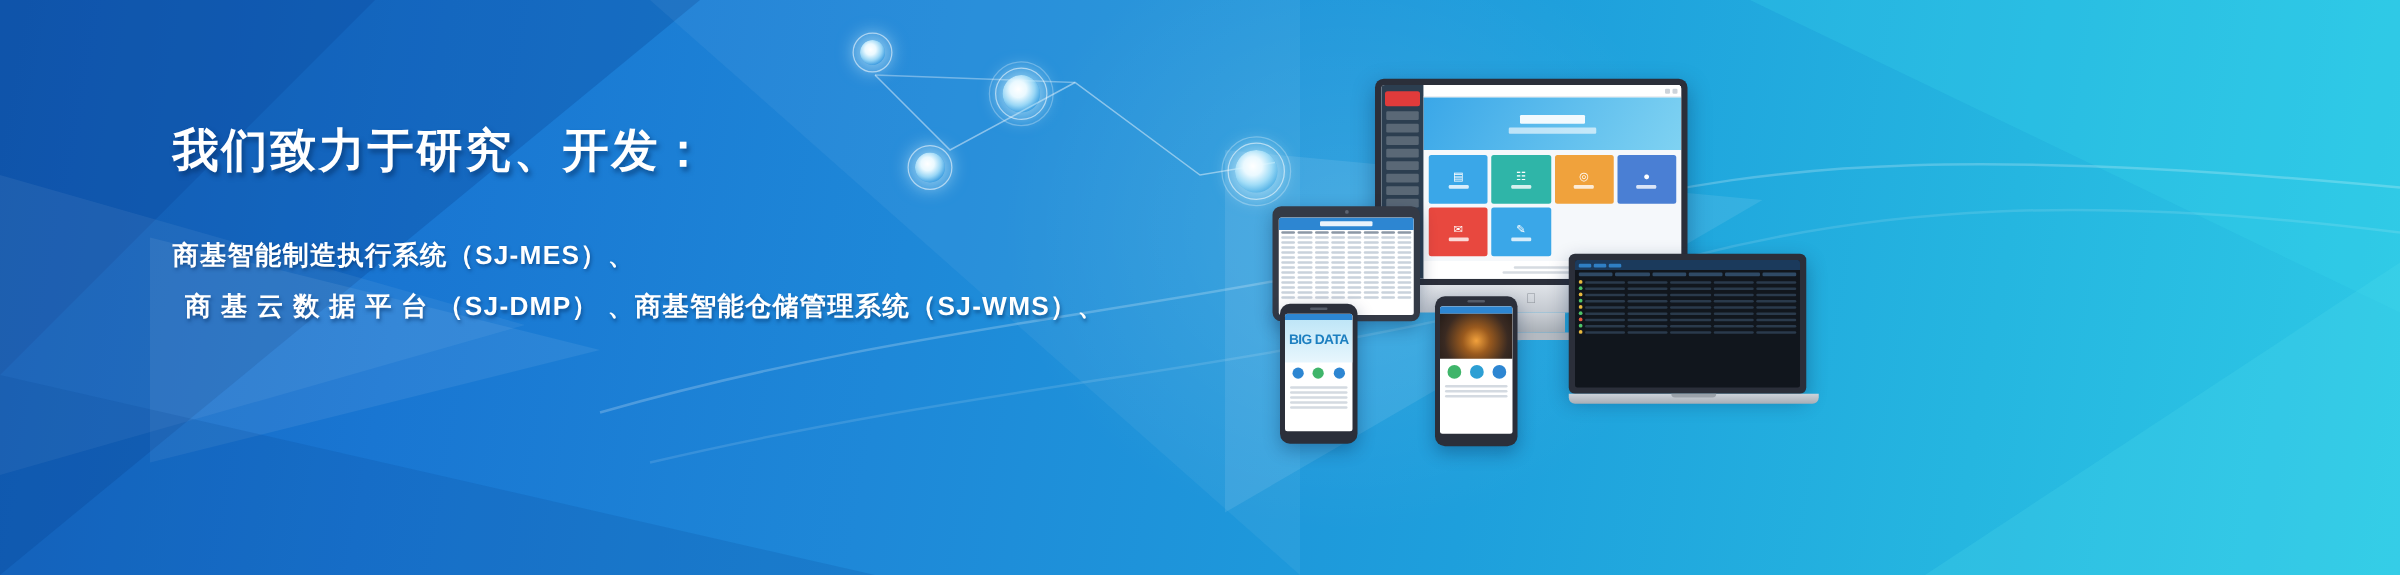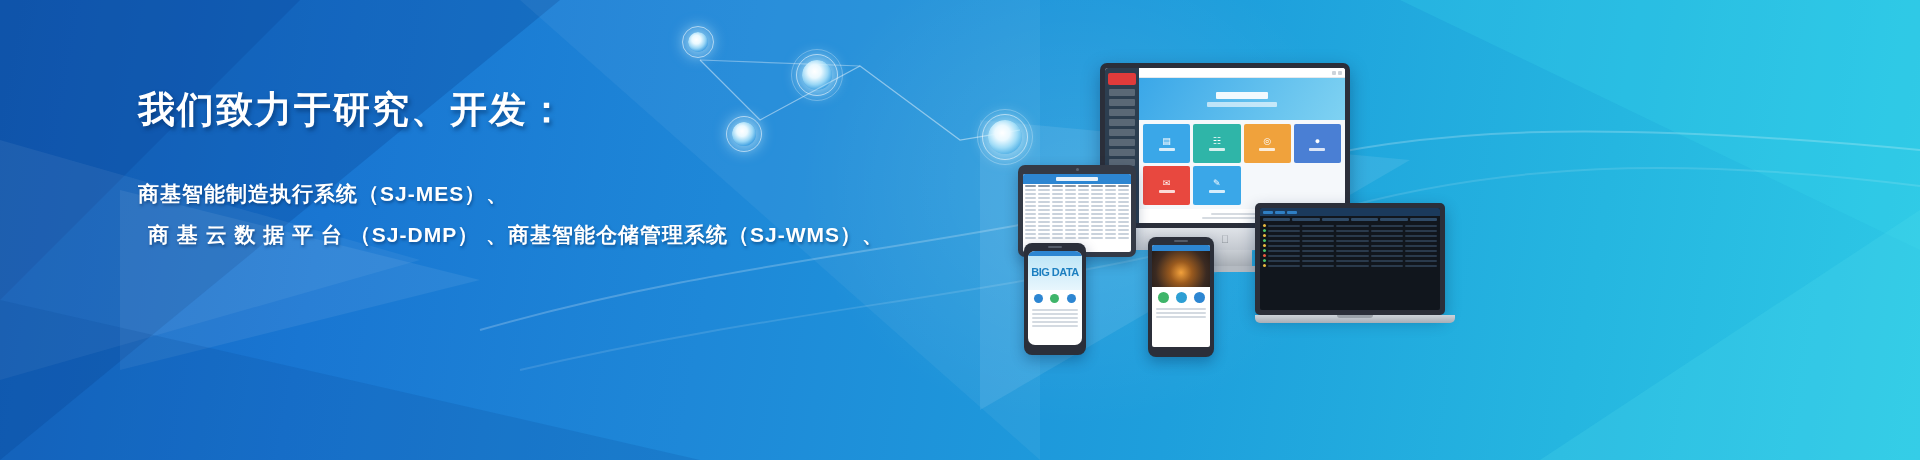--- a/index.html
+++ b/index.html
@@ -25,21 +25,21 @@
   .f10{left:980px;top:120px;width:0;height:0;border-left:430px solid rgba(255,255,255,.09);border-top:40px solid transparent;border-bottom:250px solid transparent;}
   .wave{position:absolute;left:0;top:0;width:1920px;height:460px;}
   
   .nodes{position:absolute;left:640px;top:10px;width:420px;height:180px;}
   .node{position:absolute;border-radius:50%;
     background:radial-gradient(circle at 42% 38%,#ffffff 0%,#eaf9ff 26%,rgba(190,238,255,.75) 52%,rgba(150,225,255,.22) 74%,rgba(150,225,255,0) 100%);
     box-shadow:0 0 14px 5px rgba(220,248,255,.55);}
   .node .ring{position:absolute;inset:-6px;border-radius:50%;border:1.5px solid rgba(255,255,255,.55);}
   .node .ring2{position:absolute;inset:-11px;border-radius:50%;border:1px solid rgba(255,255,255,.28);}
   
-  .copy{position:absolute;left:138px;top:88px;width:820px;}
+  .copy{position:absolute;left:138px;top:99px;width:820px;}
   .headline{font-size:37px;font-weight:bold;color:#ffffff;letter-spacing:2px;line-height:1.2;
     text-shadow:2px 3px 4px rgba(0,40,90,.55);margin:0 0 42px 0;white-space:nowrap;}
   .line{font-size:21px;font-weight:bold;color:#ffffff;letter-spacing:1px;line-height:1.95;
     text-shadow:1px 2px 3px rgba(0,40,90,.5);white-space:nowrap;margin:0;}
   .line.l1{padding-left:10px;}
   .line.l2{padding-left:0px;}
   
   .devices{position:absolute;left:1000px;top:45px;width:520px;height:310px;}
   
   .imac{position:absolute;left:100px;top:18px;width:250px;height:180px;}
@@ -74,21 +74,21 @@
   .tablet .scr{width:100%;height:100%;background:#fff;border-radius:2px;overflow:hidden;}
   .tbl-head{height:10px;background:#2d86d2;display:flex;align-items:center;justify-content:center;}
   .tbl-head .t{width:42px;height:4px;background:rgba(255,255,255,.9);border-radius:1px;}
   .tbl-row{display:flex;gap:2px;padding:1px 2px;}
   .tbl-row span{height:2px;background:#c9d2dc;border-radius:1px;flex:1;}
   .tbl-row.h span{background:#8c98a6;}
   
   .phone1{position:absolute;left:24px;top:198px;width:62px;height:112px;background:#2b2f3a;border-radius:8px;
     padding:9px 4px;box-sizing:border-box;box-shadow:0 5px 14px rgba(0,30,70,.33);}
   .phone1 .spk{width:14px;height:2px;border-radius:1px;background:#545b68;margin:-6px auto 3px auto;}
-  .phone1 .scr{width:100%;height:100%;background:#fff;border-radius:7px;overflow:hidden;}
+  .phone1 .scr{width:100%;height:100%;background:#fff;border-radius:2px;overflow:hidden;}
   .ph-status{height:5px;background:#2d86d2;}
   .ph-hero{height:34px;background:linear-gradient(#bfe6f7,#e8f6fd);display:flex;align-items:center;justify-content:center;}
   .bigdata{font-size:11px;font-weight:bold;color:#1d7fc0;line-height:.9;text-align:center;letter-spacing:-.5px;}
   .ph-icons{display:flex;justify-content:space-around;padding:4px 2px;}
   .ph-icons i{width:9px;height:9px;border-radius:50%;display:block;}
   .ph-list div{height:2px;margin:2px 4px;background:#d4dae1;border-radius:1px;}
   
   .phone2{position:absolute;left:148px;top:192px;width:66px;height:120px;background:#2b2f3a;border-radius:8px;
     padding:9px 4px;box-sizing:border-box;box-shadow:0 5px 14px rgba(0,30,70,.33);}
   .phone2 .spk{width:14px;height:2px;border-radius:1px;background:#545b68;margin:-6px auto 3px auto;}

